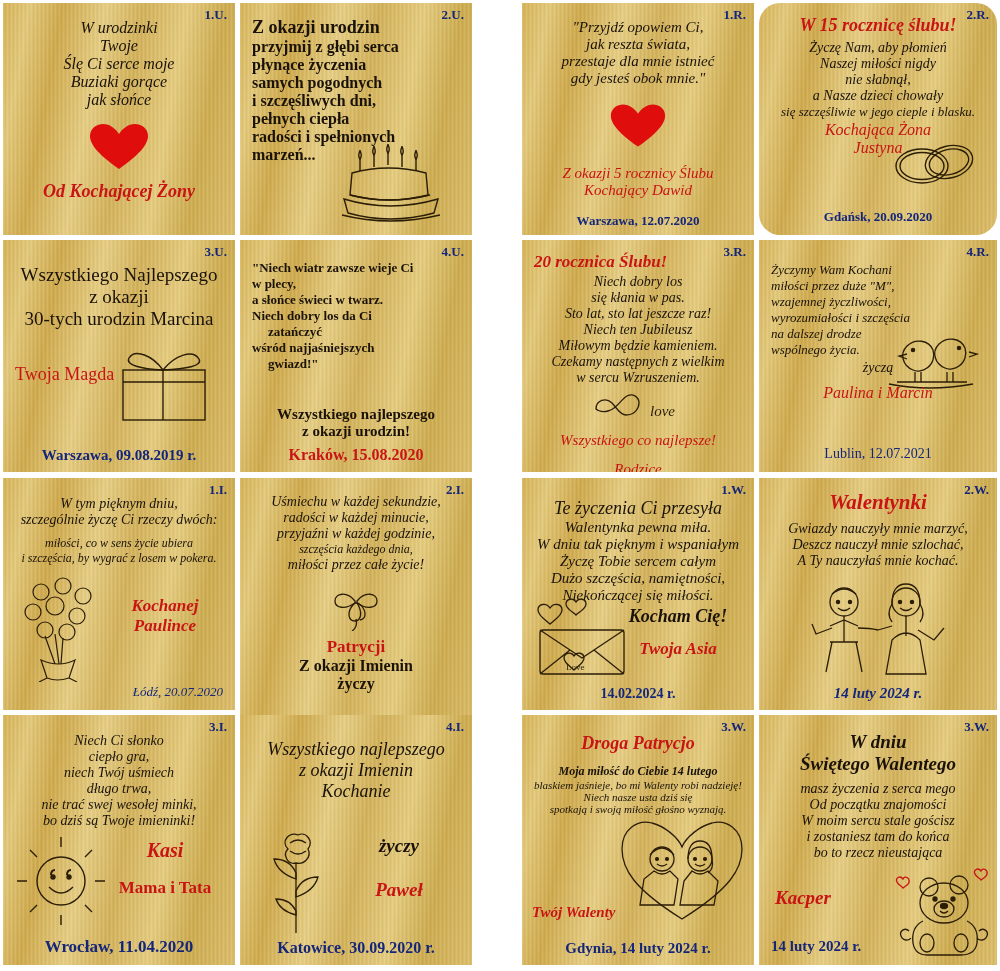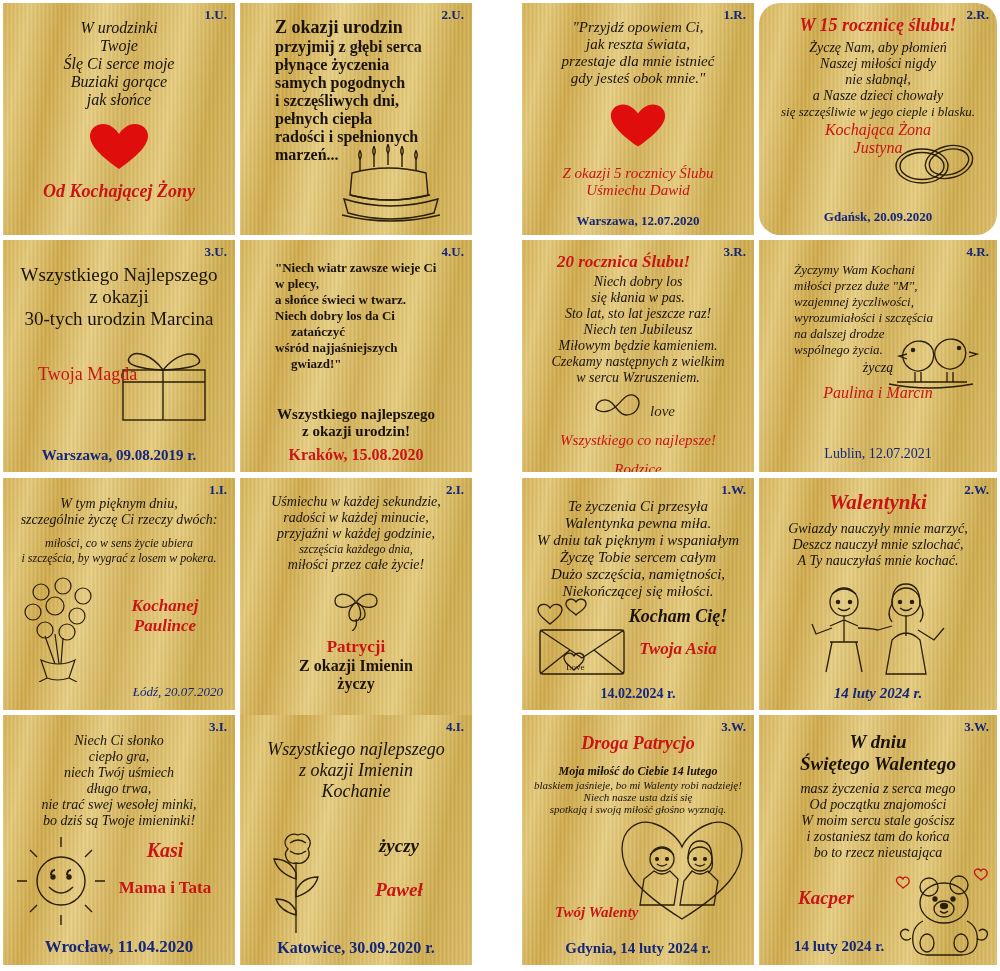--- a/index.html
+++ b/index.html
@@ -19,21 +19,21 @@
     font-family:"Liberation Serif",serif;
   }
   .body{position:absolute;left:0;right:0;top:0;bottom:0;padding:10px 12px;}
   .ln{display:block;}
   .it{font-style:italic;}
   .bold{font-weight:bold;}
   .red{color:#c81414;}
   .blue{color:#14267a;}
   .blk{color:#1a1208;}
   .c{text-align:center;}
-  .l{text-align:left;margin-left:23px;}
+  .l{text-align:left;}
   .r{text-align:right;}
   .art{display:block;margin:0 auto;}
 </style>
 </head>
 <body>
 
 <div class="grid">
 
   <div class="card" style="left:3px;top:3px;width:232px;height:232px;">
     <div class="code">1.U.</div>
@@ -94,21 +94,21 @@
         <span class="ln it c blk" style="font-size:15px">przestaje dla mnie istnieć</span>
         <span class="ln it c blk" style="font-size:15px">gdy jesteś obok mnie."</span>
       </div>
       <div style="height:46px;margin-top:16px">
         <svg class="art" width="58" height="46" viewBox="0 0 62 48">
             <path d="M31 46 C8 30 2 20 2 13 C2 5 9 1 15 1 C22 1 28 6 31 11 C34 6 40 1 47 1 C53 1 60 5 60 13 C60 20 54 30 31 46 Z" fill="#e00d0d"></path>
           </svg>
       </div>
       <div style="margin-top:16px">
         <span class="ln it c red" style="font-size:15px">Z okazji 5 rocznicy Ślubu</span>
-        <span class="ln it c red" style="font-size:15px">Uśmiechu Dawid</span>
+        <span class="ln it c red" style="font-size:15px">Kochający Dawid</span>
       </div>
       <div style="margin-top:14px">
         <span class="ln bold c blue" style="font-size:13px">Warszawa, 12.07.2020</span>
       </div>
     </div>
   </div>
 
   <div class="card" style="left:759px;top:3px;width:238px;height:232px;border-radius:21px;">
     <div class="code">2.R.</div>
     <div class="body">
@@ -310,21 +310,21 @@
       <div style="position:absolute;left:0;right:0;bottom:8px">
         <span class="ln bold c red" style="font-size:17px">Alicja i Piotr</span>
       </div>
     </div>
   </div>
 
   <div class="card" style="left:522px;top:478px;width:232px;height:232px;">
     <div class="code">1.W.</div>
     <div class="body">
       <div style="margin-top:10px">
-        <span class="ln it c blk" style="font-size:15px">Te życzenia Ci przesyła</span>
+        <span class="ln it c blk" style="font-size:18px">Te życzenia Ci przesyła</span>
         <span class="ln it c blk" style="font-size:15px">Walentynka pewna miła.</span>
         <span class="ln it c blk" style="font-size:15px">W dniu tak pięknym i wspaniałym</span>
         <span class="ln it c blk" style="font-size:15px">Życzę Tobie sercem całym</span>
         <span class="ln it c blk" style="font-size:15px">Dużo szczęścia, namiętności,</span>
         <span class="ln it c blk" style="font-size:15px">Niekończącej się miłości.</span>
       </div>
       <div style="position:absolute;left:8px;top:118px">
         <svg width="104" height="84" viewBox="0 0 104 84" fill="none" stroke="#2b1d06" stroke-width="1.3">
           <path d="M20 12 c-4-6 -12-4 -12 2 c0 6 8 10 12 14 c4-4 12-8 12-14 c0-6-8-8-12-2Z"></path>
           <path d="M46 6 c-3-5 -10-3 -10 2 c0 5 7 8 10 11 c3-3 10-6 10-11 c0-5-7-7-10-2Z"></path>

